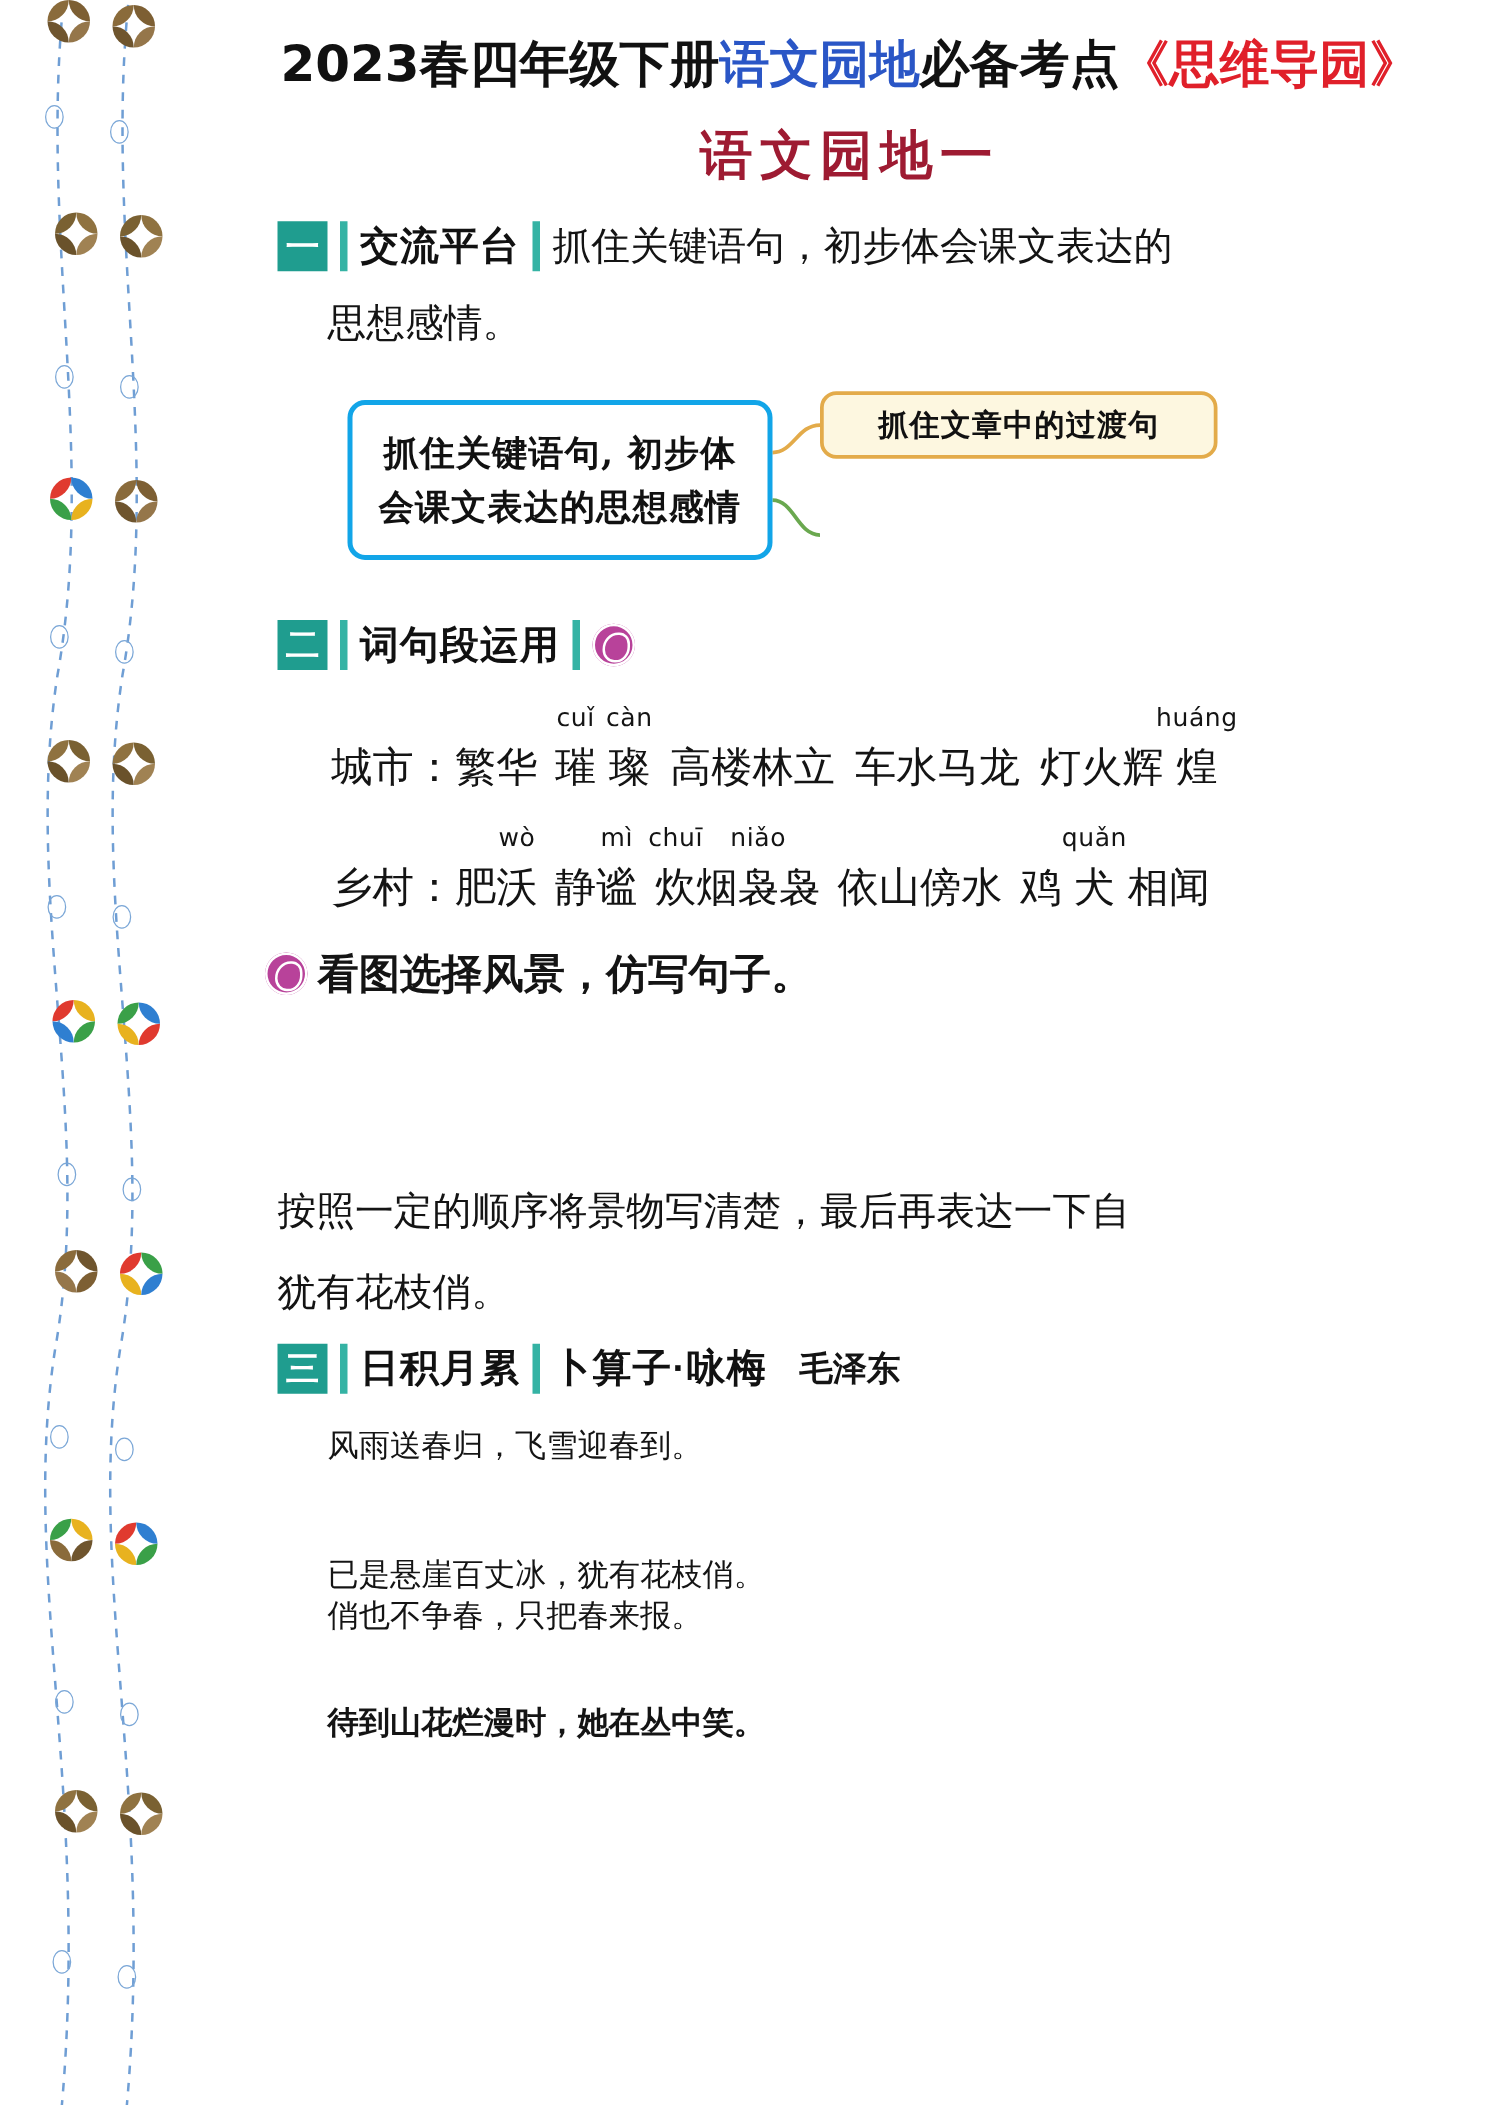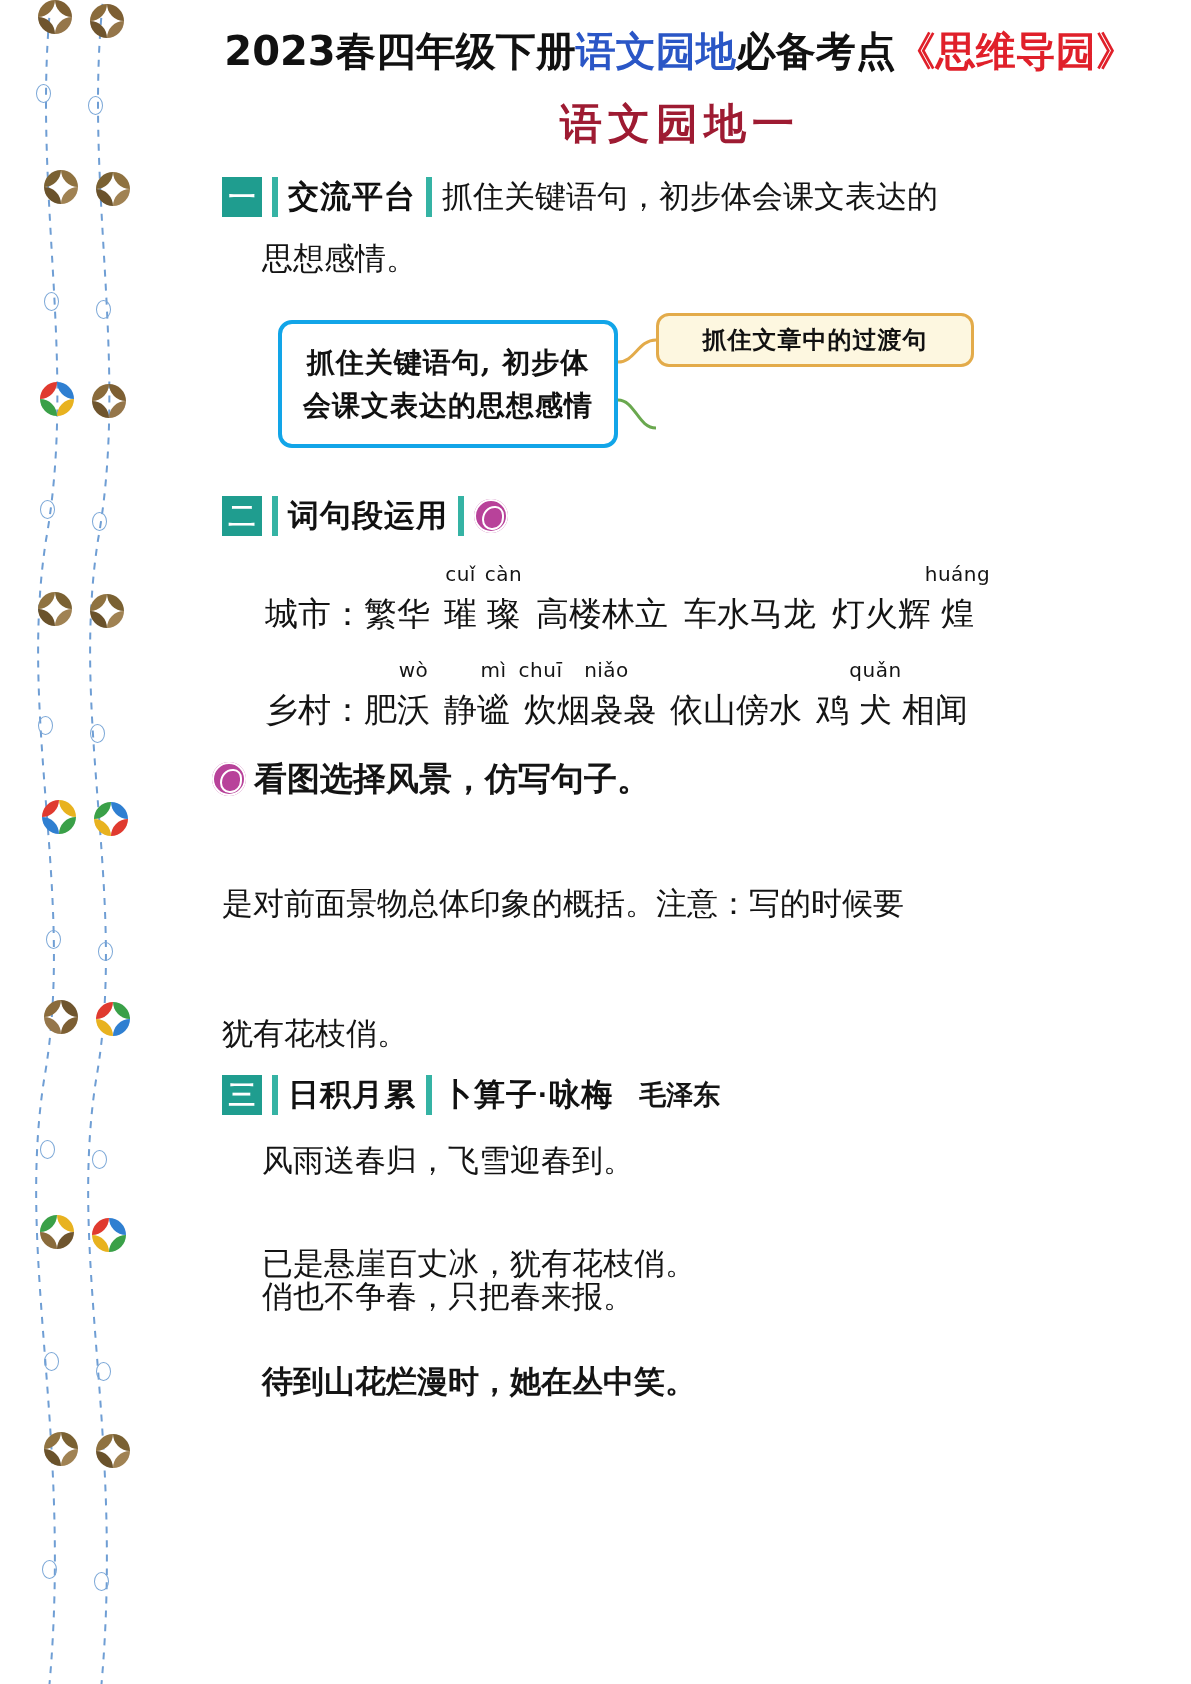--- a/index.html
+++ b/index.html
@@ -72,21 +72,21 @@
     display:inline-block;width:34px;height:34px;border-radius:50%;
     background:#b8429a;position:relative;vertical-align:-6px;margin-right:8px;
     box-shadow:inset 0 0 0 2px #ffffff;
   }
   .seal::after{
     content:"";position:absolute;left:8px;top:7px;width:18px;height:20px;
     border:2px solid #ffffff;border-radius:60% 40% 55% 45%;
   }
   .para{position:absolute;font-size:31px;line-height:1.85;color:#141414;white-space:nowrap;}
   .bold{font-weight:bold;}
-  .poem-line{position:absolute;font-size:31px;color:#141414;white-space:nowrap;}
+  .poem-line{position:absolute;font-size:25px;color:#141414;white-space:nowrap;}
   .author{font-size:27px;font-weight:bold;color:#141414;font-family:"DejaVu Serif",serif;}
   .poem-title{font-size:31px;font-weight:bold;color:#111;letter-spacing:1px;}
 </style>
 </head>
 <body>
 
 <div class="margin-deco">
   <svg width="180" height="1684">
     <path d="M52,-10 C30,180 78,360 46,540 C18,720 76,900 44,1080 C16,1260 74,1440 48,1700" fill="none" stroke="#6f9ed4" stroke-width="2" stroke-dasharray="7 7"></path>
     <path d="M104,-10 C82,180 130,360 98,540 C70,720 128,900 96,1080 C68,1260 126,1440 100,1700" fill="none" stroke="#6f9ed4" stroke-width="2" stroke-dasharray="7 7"></path>
@@ -256,21 +256,21 @@
   <div class="vocab-block" style="left:265px;top:592px;">
     <div class="vocab-line"><span>城市：</span><span class="ruby"><span class="py"></span><span>繁华</span></span><span style="display:inline-block;width:14px;"></span><span class="ruby"><span class="py">cuǐ</span><span>璀</span></span><span style="display:inline-block;width:10px;"></span><span class="ruby"><span class="py">càn</span><span>璨</span></span><span style="display:inline-block;width:16px;"></span><span class="ruby"><span class="py"></span><span>高楼林立</span></span><span style="display:inline-block;width:16px;"></span><span class="ruby"><span class="py"></span><span>车水马龙</span></span><span style="display:inline-block;width:16px;"></span><span class="ruby"><span class="py"></span><span>灯火辉</span></span><span style="display:inline-block;width:10px;"></span><span class="ruby"><span class="py">huáng</span><span>煌</span></span></div>
   </div>
 
   <div class="vocab-block" style="left:265px;top:688px;">
     <div class="vocab-line"><span>乡村：</span><span class="ruby"><span class="py"></span><span>肥</span></span><span class="ruby"><span class="py">wò</span><span>沃</span></span><span style="display:inline-block;width:14px;"></span><span class="ruby"><span class="py"></span><span>静</span></span><span class="ruby"><span class="py">mì</span><span>谧</span></span><span style="display:inline-block;width:14px;"></span><span class="ruby"><span class="py">chuī</span><span>炊</span></span><span class="ruby"><span class="py"></span><span>烟</span></span><span class="ruby"><span class="py">niǎo</span><span>袅</span></span><span class="ruby"><span class="py"></span><span>袅</span></span><span style="display:inline-block;width:14px;"></span><span class="ruby"><span class="py"></span><span>依山傍水</span></span><span style="display:inline-block;width:14px;"></span><span class="ruby"><span class="py"></span><span>鸡</span></span><span style="display:inline-block;width:10px;"></span><span class="ruby"><span class="py">quǎn</span><span>犬</span></span><span style="display:inline-block;width:10px;"></span><span class="ruby"><span class="py"></span><span>相闻</span></span></div>
   </div>
 
   <div class="para bold" style="left:212px;top:748px;font-size:33px;"><span class="seal"></span><span>看图选择风景，仿写句子。</span></div>
 
-  <div class="para" style="left:222px;top:875px;">是对前面景物总体印象的概括。注意：写的时候要</div>
+  <div class="para" style="left:222px;top:940px;">按照一定的顺序将景物写清楚，最后再表达一下自</div>
   <div class="para" style="left:222px;top:1005px;">犹有花枝俏。</div>
 
   <div class="sec-row" style="left:222px;top:1074px;">
     <div class="num-badge">三</div>
     <div class="divider"></div>
     <div class="sec-label">日积月累</div>
     <div class="divider"></div>
     <div class="poem-title">卜算子·咏梅</div>
     <div style="width:26px;"></div>
     <div class="author">毛泽东</div>

